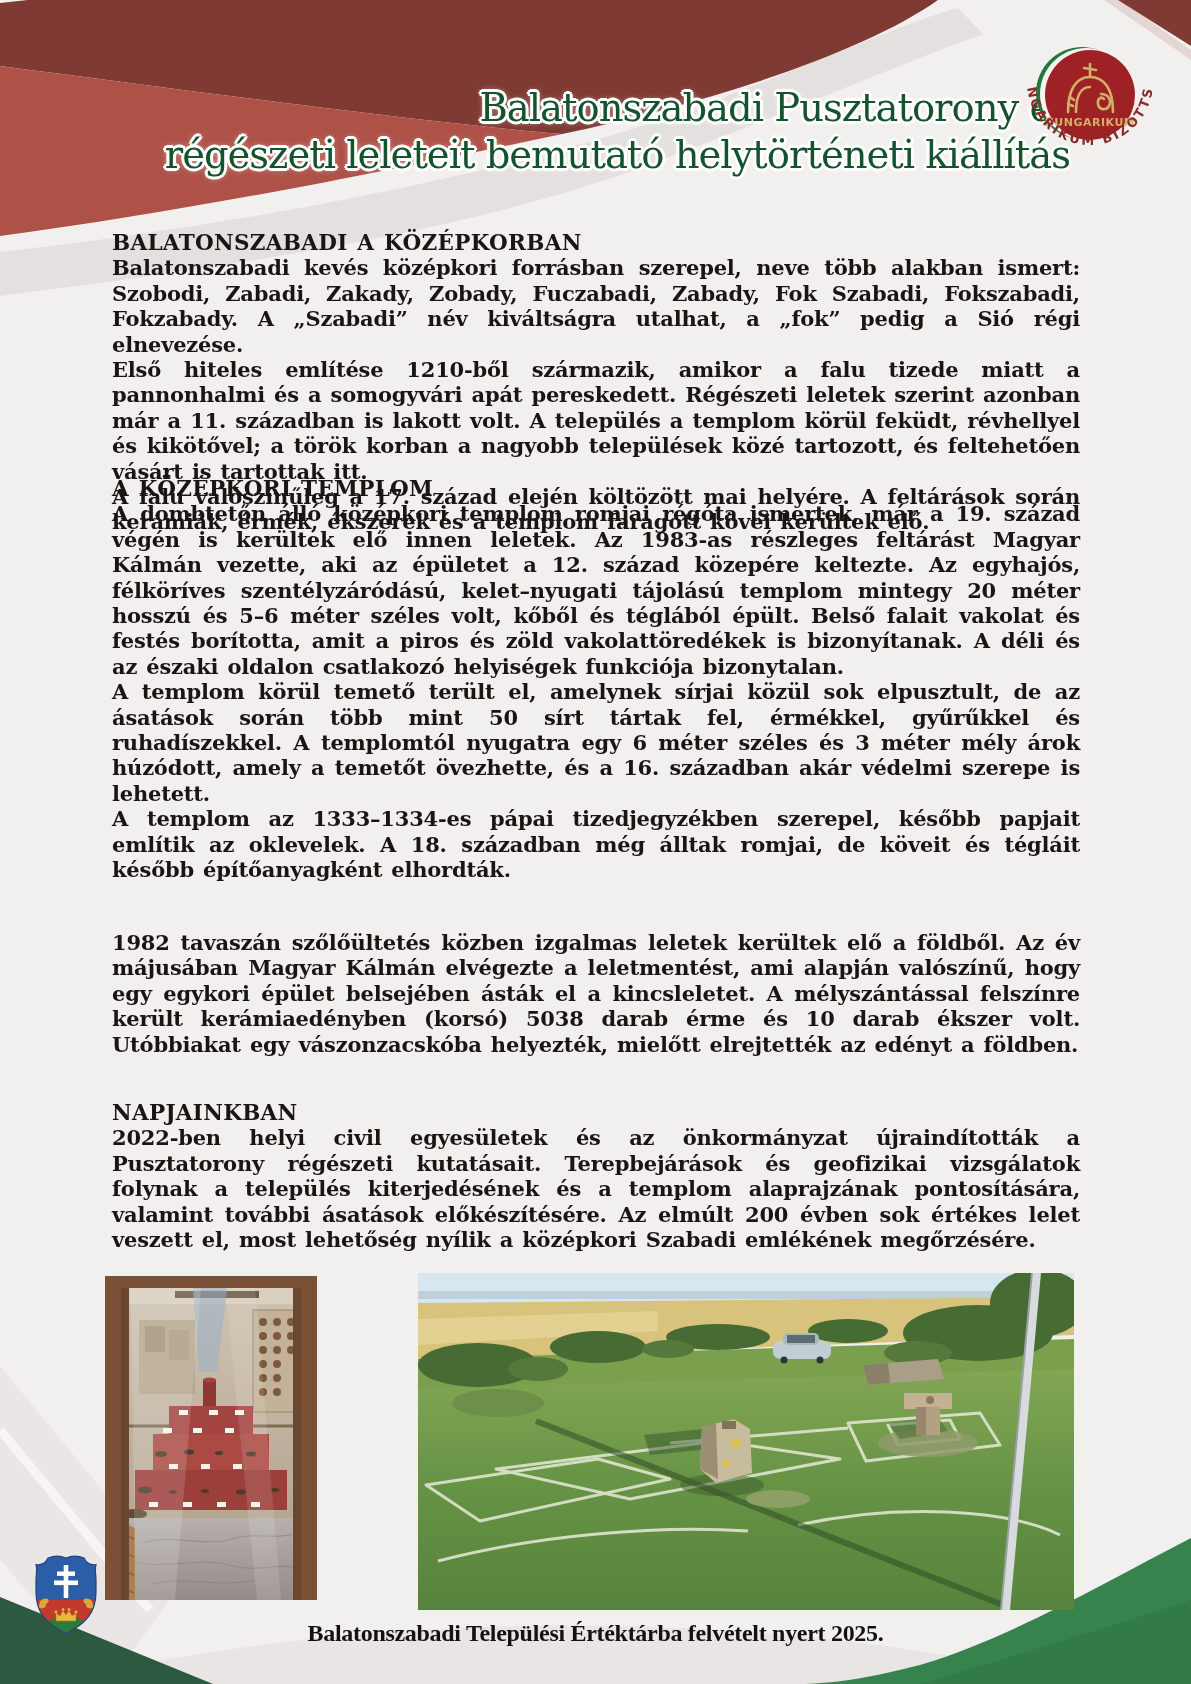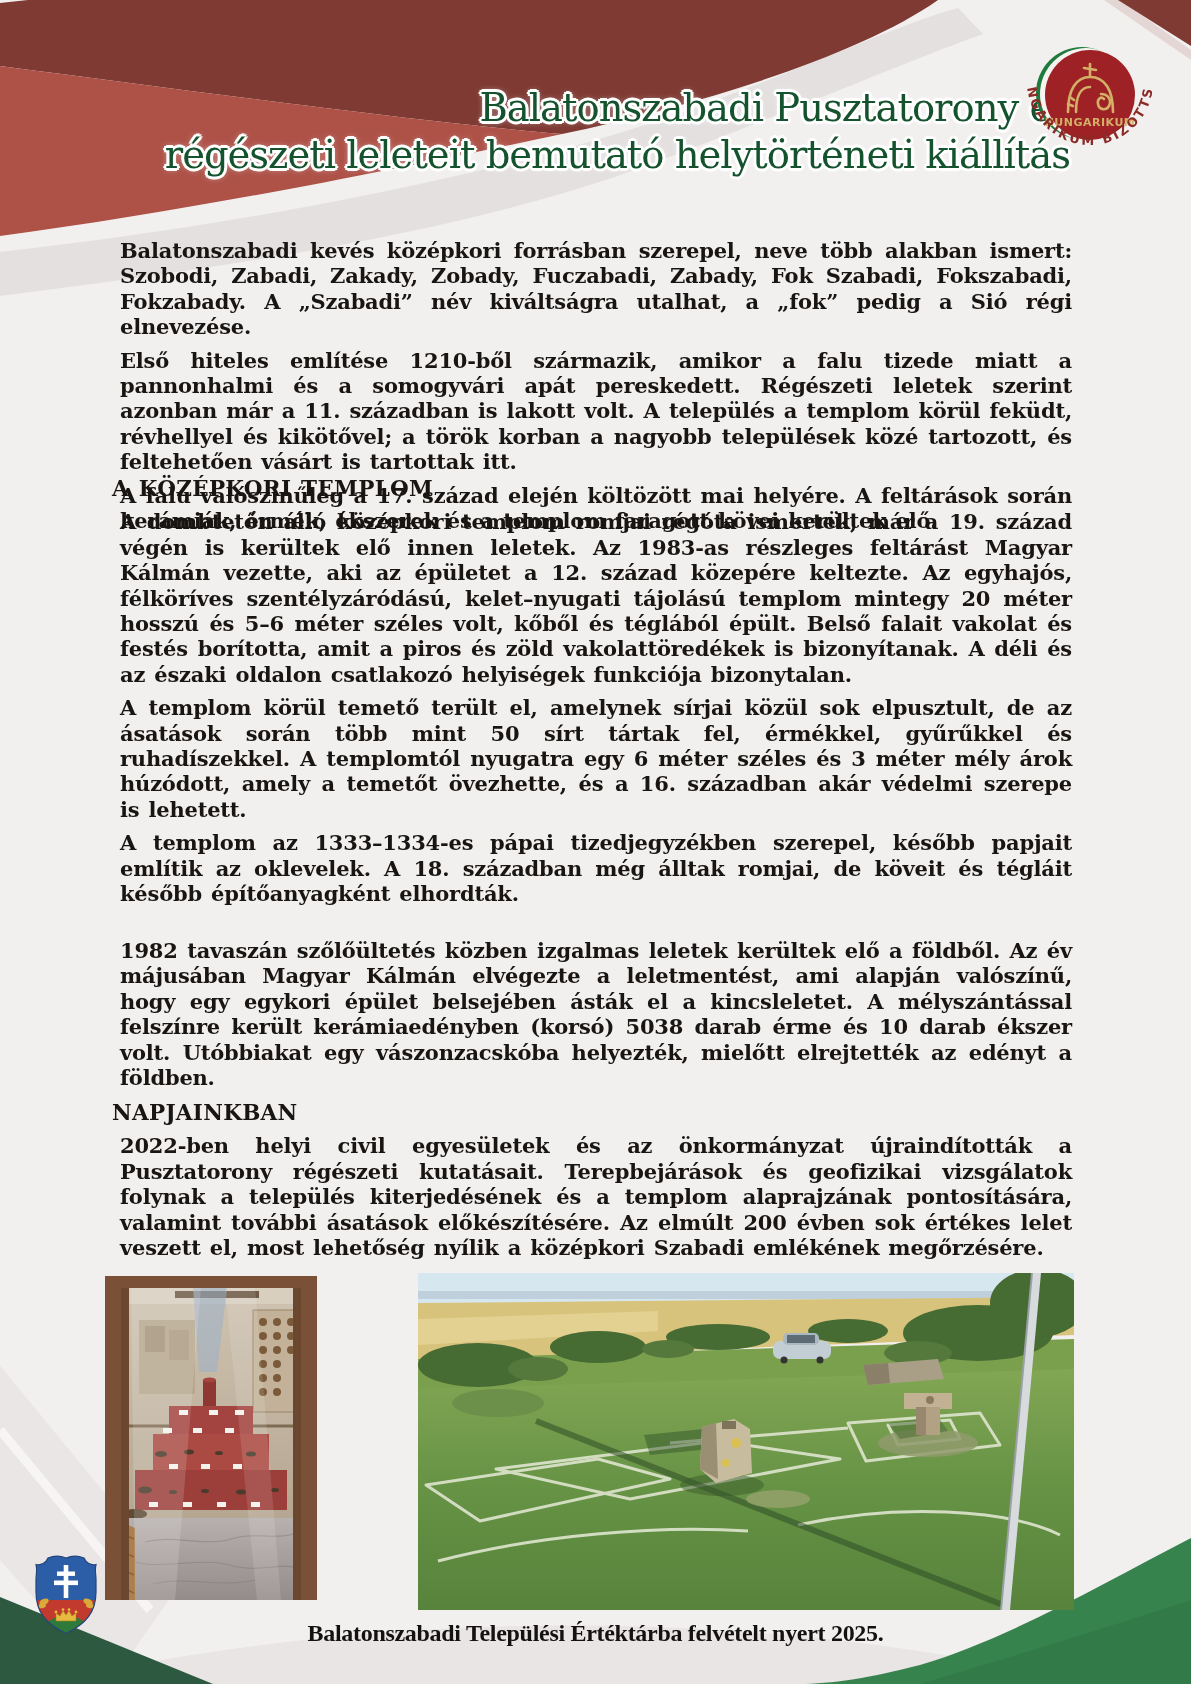--- a/index.html
+++ b/index.html
@@ -24,21 +24,21 @@
   
   .section{
     left:112px;width:968px;z-index:5;
     font-weight:bold;font-size:21px;line-height:25.4px;color:#181512;
     letter-spacing:-0.2px;word-spacing:2px;
   }
   .section h2{
     margin:0;font-size:21.5px;line-height:25.4px;letter-spacing:0.3px;
     font-weight:bold;color:#181512;text-align:left;
   }
-  .section p{margin:8px;text-align:justify;}
+  .section p{margin:0;text-align:justify;}
   
   .footer{
     left:0;top:1620px;width:1191px;text-align:center;z-index:8;
     font-weight:bold;font-size:24px;color:#141210;letter-spacing:-0.3px;font-family:Liberation Serif, serif;
   }
   .z1{z-index:1}.z2{z-index:2}.z3{z-index:3}.z4{z-index:4}.z7{z-index:7}
 </style>
 </head>
 <body>
 
@@ -85,20 +85,21 @@
       <textPath href="#ringpath" startOffset="50%" text-anchor="middle">HUNGARIKUM BIZOTTSÁG</textPath>
     </text>
   </svg>
 
   <div class="abs title">
     <div>Balatonszabadi Pusztatorony és</div>
     <div>régészeti leleteit bemutató helytörténeti kiállítás</div>
   </div>
 
   <div class="abs section" style="top:230px">
+    <h2>BALATONSZABADI A KÖZÉPKORBAN</h2>
     <p>Balatonszabadi kevés középkori forrásban szerepel, neve több alakban ismert: Szobodi, Zabadi, Zakady, Zobady, Fuczabadi, Zabady, Fok Szabadi, Fokszabadi, Fokzabady. A „Szabadi” név kiváltságra utalhat, a „fok” pedig a Sió régi elnevezése.</p>
     <p>Első hiteles említése 1210-ből származik, amikor a falu tizede miatt a pannonhalmi és a somogyvári apát pereskedett. Régészeti leletek szerint azonban már a 11. században is lakott volt. A település a templom körül feküdt, révhellyel és kikötővel; a török korban a nagyobb települések közé tartozott, és feltehetően vásárt is tartottak itt.</p>
     <p>A falu valószínűleg a 17. század elején költözött mai helyére. A feltárások során kerámiák, érmék, ékszerek és a templom faragott kövei kerültek elő.</p>
   </div>
 
   <div class="abs section" style="top:476px">
     <h2>A KÖZÉPKORI TEMPLOM</h2>
     <p>A dombtetőn álló középkori templom romjai régóta ismertek, már a 19. század végén is kerültek elő innen leletek. Az 1983-as részleges feltárást Magyar Kálmán vezette, aki az épületet a 12. század közepére keltezte. Az egyhajós, félköríves szentélyzáródású, kelet–nyugati tájolású templom mintegy 20 méter hosszú és 5–6 méter széles volt, kőből és téglából épült. Belső falait vakolat és festés borította, amit a piros és zöld vakolattöredékek is bizonyítanak. A déli és az északi oldalon csatlakozó helyiségek funkciója bizonytalan.</p>
     <p>A templom körül temető terült el, amelynek sírjai közül sok elpusztult, de az ásatások során több mint 50 sírt tártak fel, érmékkel, gyűrűkkel és ruhadíszekkel. A templomtól nyugatra egy 6 méter széles és 3 méter mély árok húzódott, amely a temetőt övezhette, és a 16. században akár védelmi szerepe is lehetett.</p>
     <p>A templom az 1333–1334-es pápai tizedjegyzékben szerepel, később papjait említik az oklevelek. A 18. században még álltak romjai, de köveit és tégláit később építőanyagként elhordták.</p>

